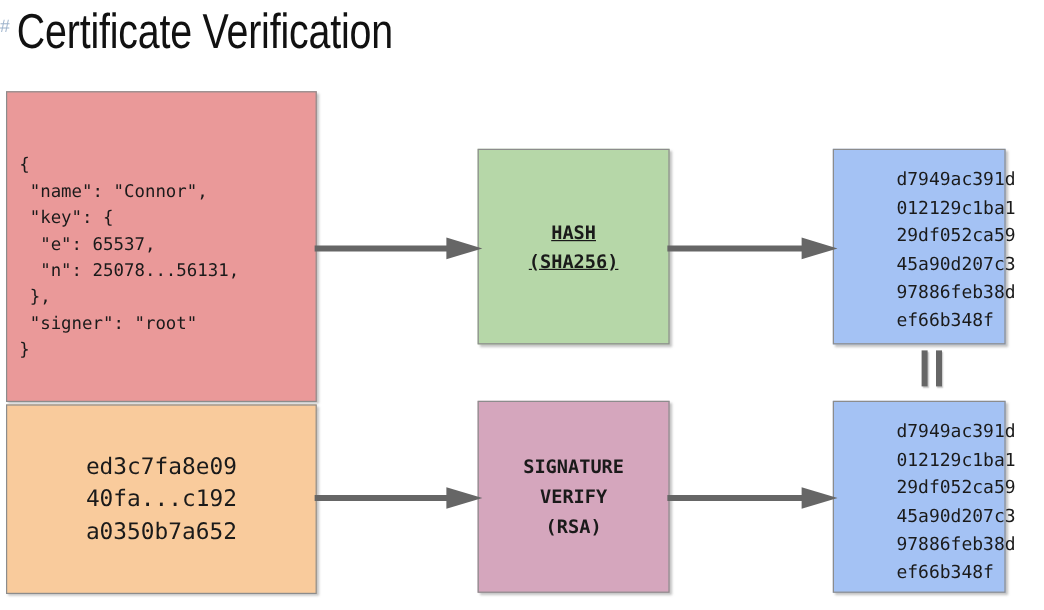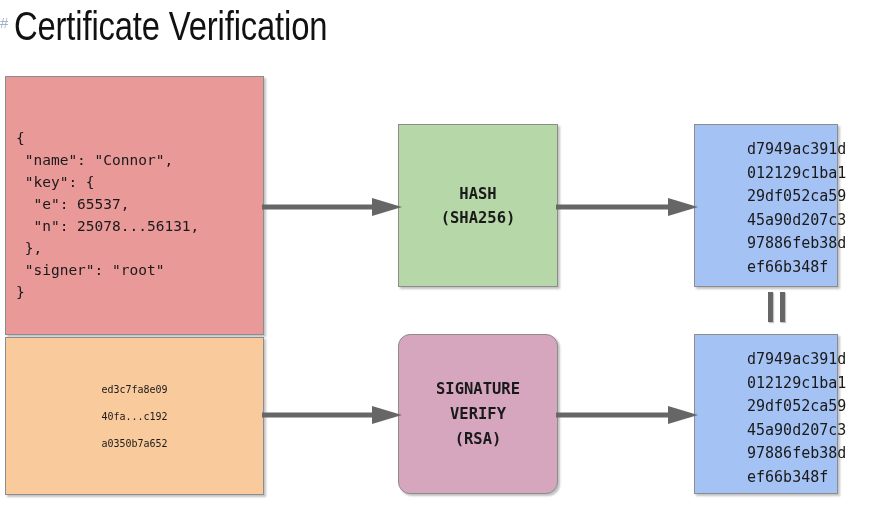--- a/index.html
+++ b/index.html
@@ -71,21 +71,21 @@
     left: 10px;
     top: 50px;
   }
 
   #signature-box {
     left: 5px;
     top: 337px;
     width: 259px;
     height: 158px;
     background: #f9cb9c;
-    font-size: 10px;
+    font-size: 19px;
     line-height: 27px;
     display: flex;
     align-items: center;
     justify-content: center;
   }
   #signature-text {
     text-align: left;
   }
 
   
@@ -95,35 +95,35 @@
     width: 160px;
     height: 163px;
     background: #b6d7a8;
     display: flex;
     align-items: center;
     justify-content: center;
     font-size: 15.5px;
     font-weight: bold;
     line-height: 24px;
     text-align: center;
+    text-decoration: underline;
   }
   #verify-box {
     left: 398px;
     top: 334px;
     width: 160px;
     height: 160px;
     background: #d5a6bd;
     display: flex;
     align-items: center;
     justify-content: center;
     font-size: 15.5px;
     font-weight: bold;
     line-height: 25px;
     text-align: center;
-    border-radius: 12px;
   }
 
   
   #hash-out-top {
     left: 694px;
     top: 124px;
     width: 144px;
     height: 163px;
     background: #a4c2f4;
     font-size: 15px;

